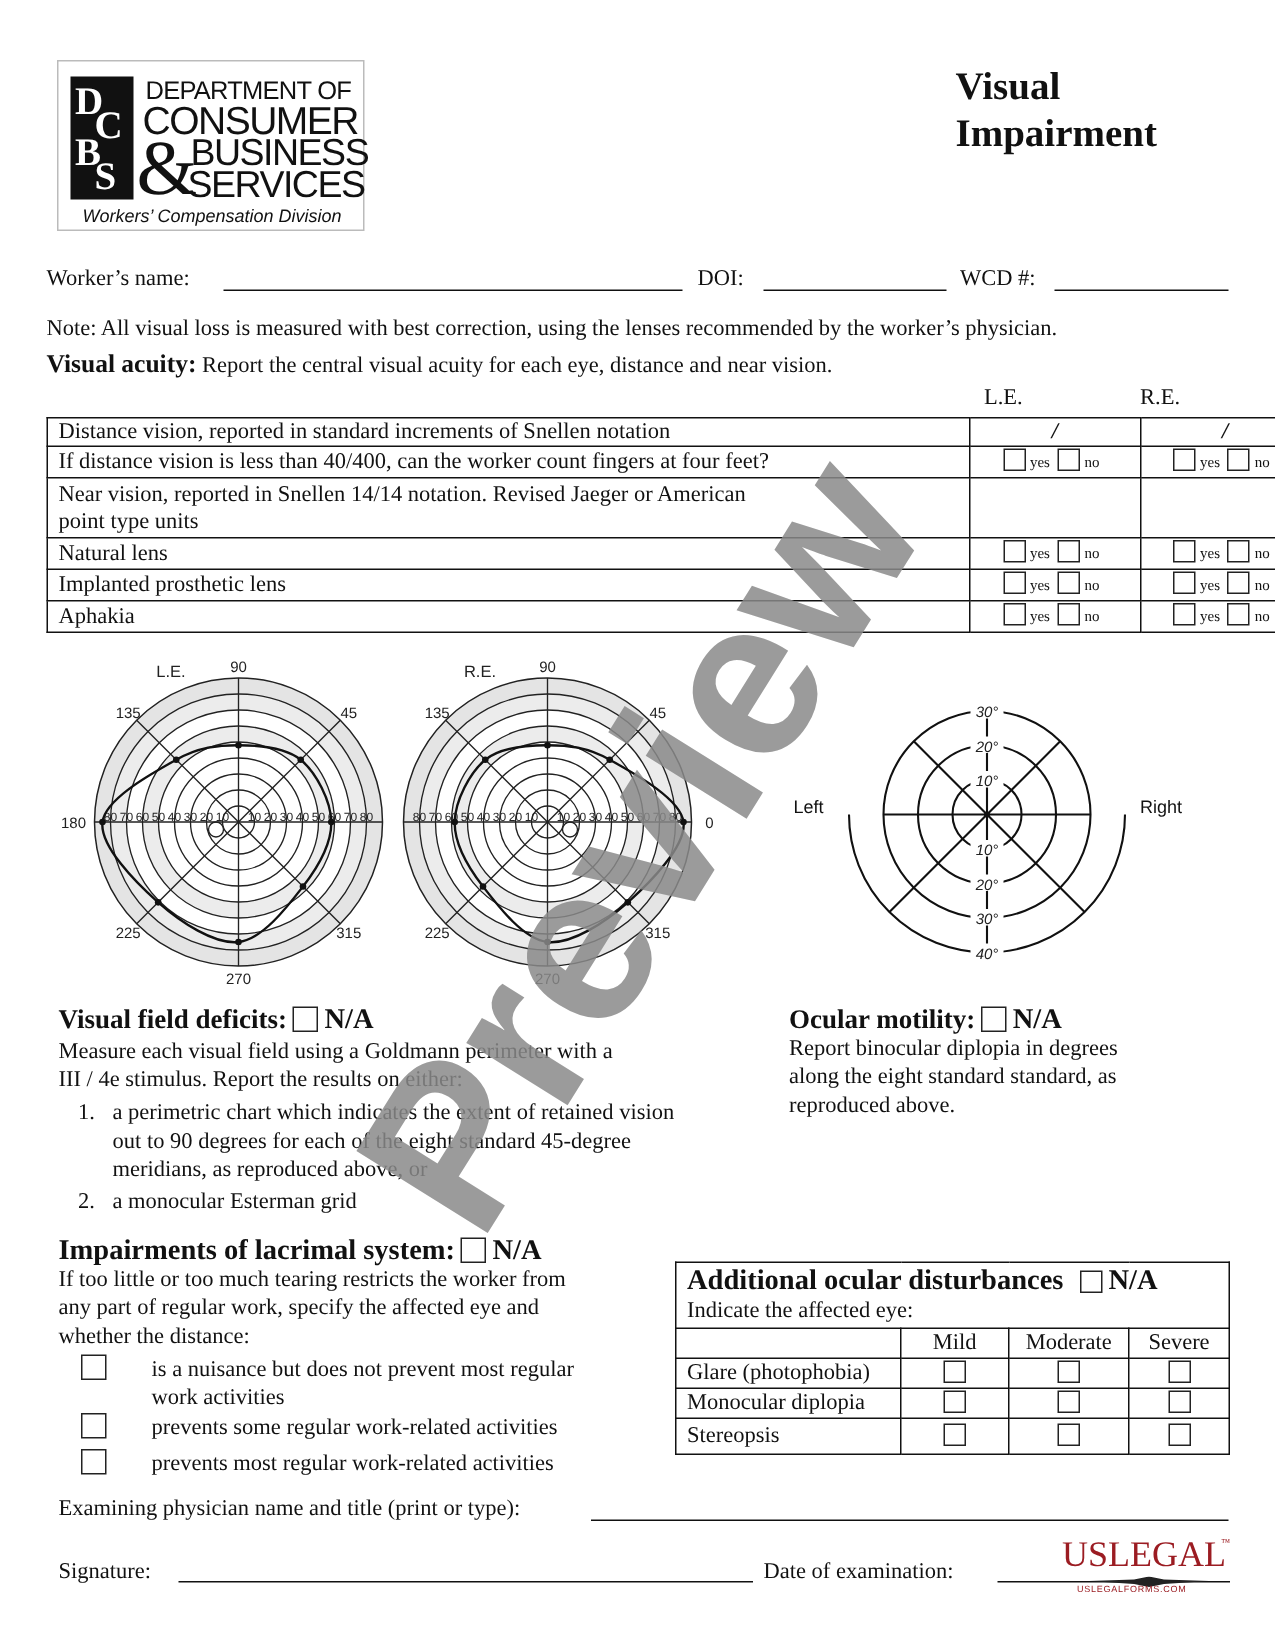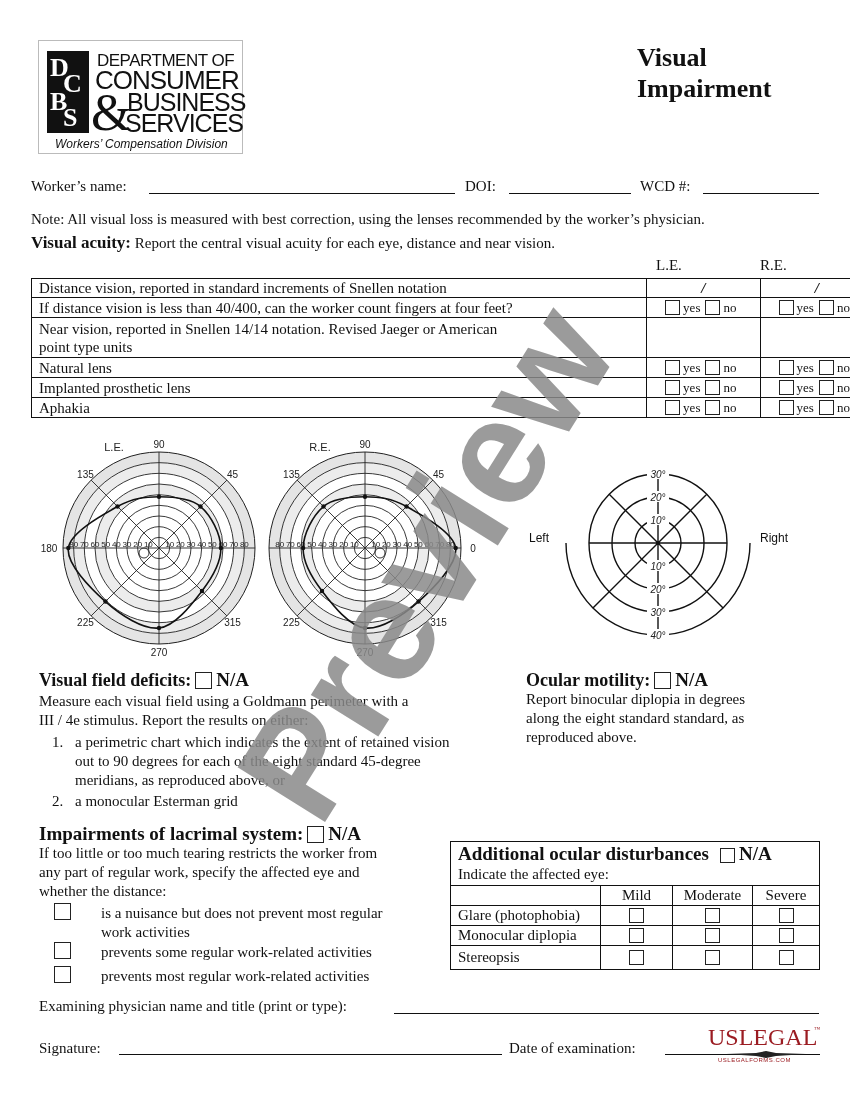--- a/index.html
+++ b/index.html
@@ -21,21 +21,21 @@
   .title { left: 637px; top: 42px; font-size: 26px; font-weight: bold; line-height: 31px; }
 
   .txt { font-size: 15px; line-height: 18px; white-space: nowrap; }
   .uline { border-bottom: 1px solid #111; height: 1px; }
 
   
   table.acuity { position: absolute; left: 31px; top: 278px; width: 843px; border-collapse: collapse; font-size: 15px; }
   table.acuity td { border: 1px solid #111; padding: 0 0 0 7px; line-height: 18px; vertical-align: middle; }
   table.acuity td.eye { width: 107px; padding: 0; text-align: center; white-space: nowrap; }
   .cb { display: inline-block; width: 15px; height: 15px; border: 1.3px solid #222; vertical-align: -3px; background: #fff; }
-  .yn { font-size: 13px; margin: 0 5px 0 3px; }
+  .yn { font-size: 10px; margin: 0 5px 0 3px; }
 
   .sec-h { font-weight: bold; font-size: 18px; }
   .sec-h2 { font-weight: bold; font-size: 19px; }
 
   .para { font-size: 15px; line-height: 19px; }
 
   table.ocular { position: absolute; left: 450px; top: 841px; width: 370px; border-collapse: collapse; font-size: 15px; }
   table.ocular td { border: 1px solid #111; line-height: 19px; padding: 0 0 0 7px; }
   table.ocular td.c { text-align: center; padding: 0; }
 

